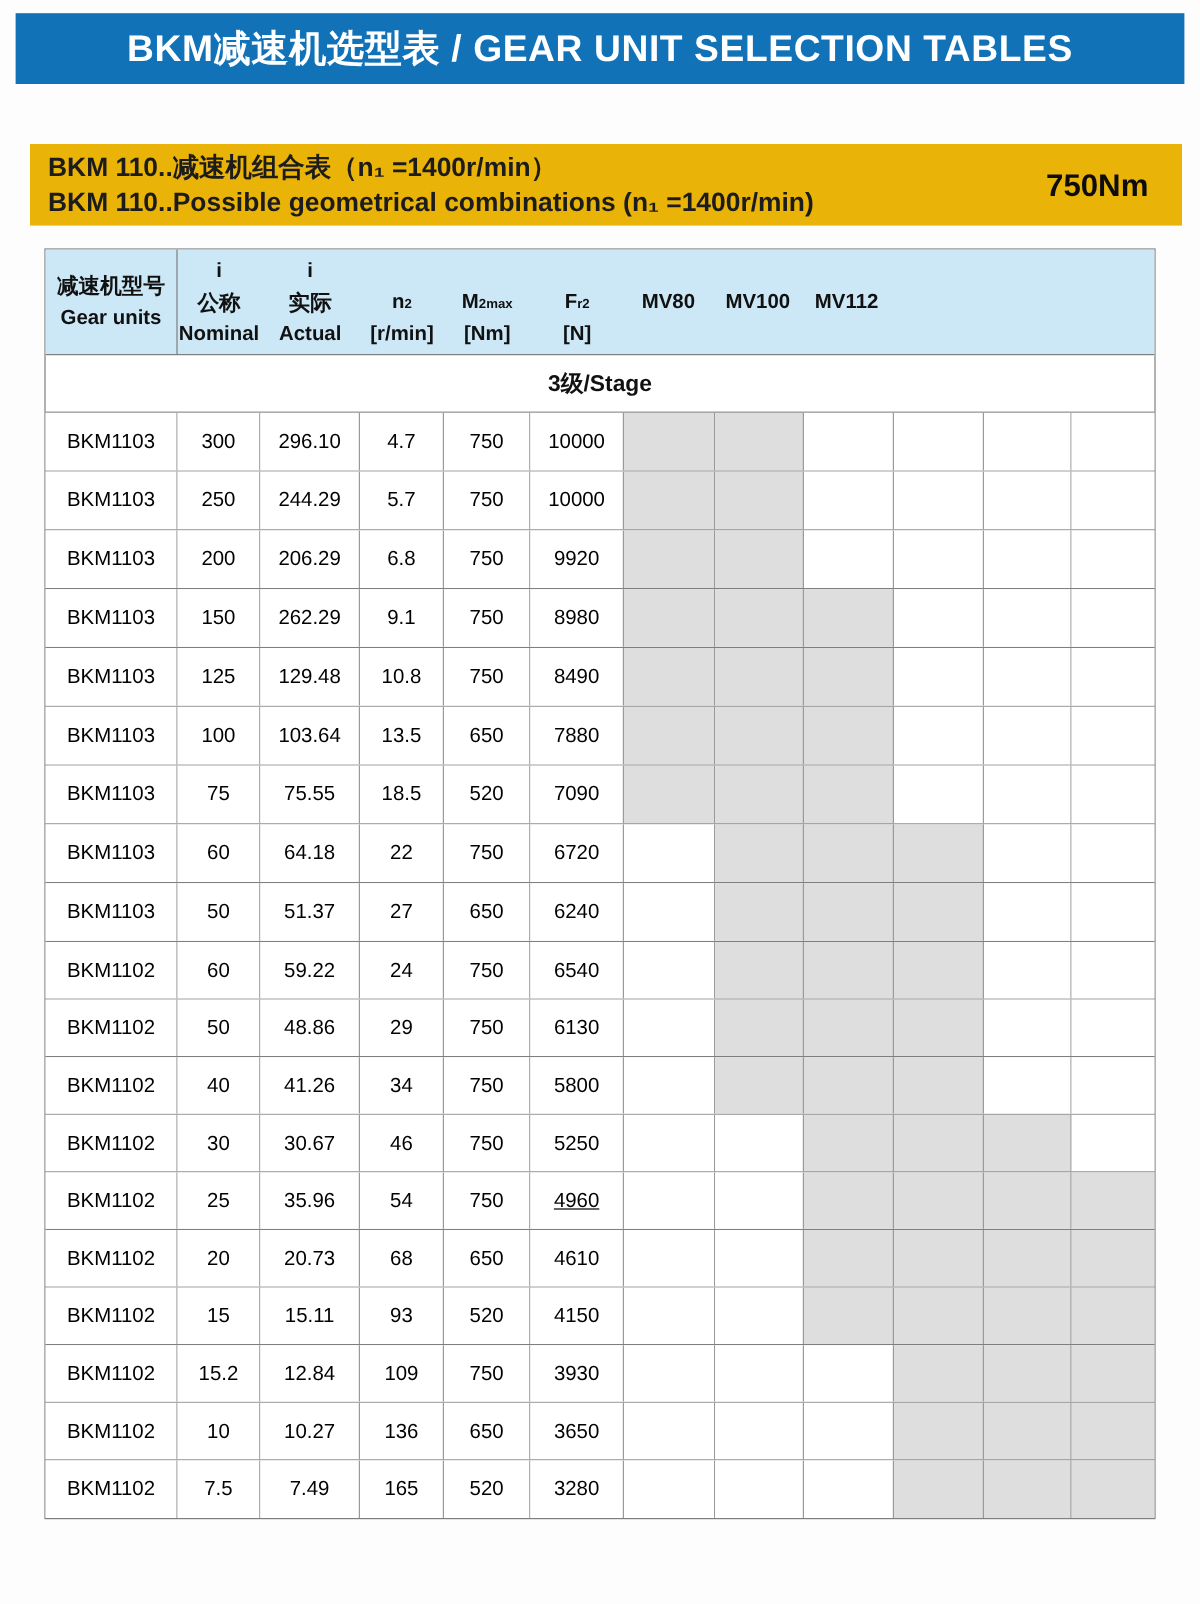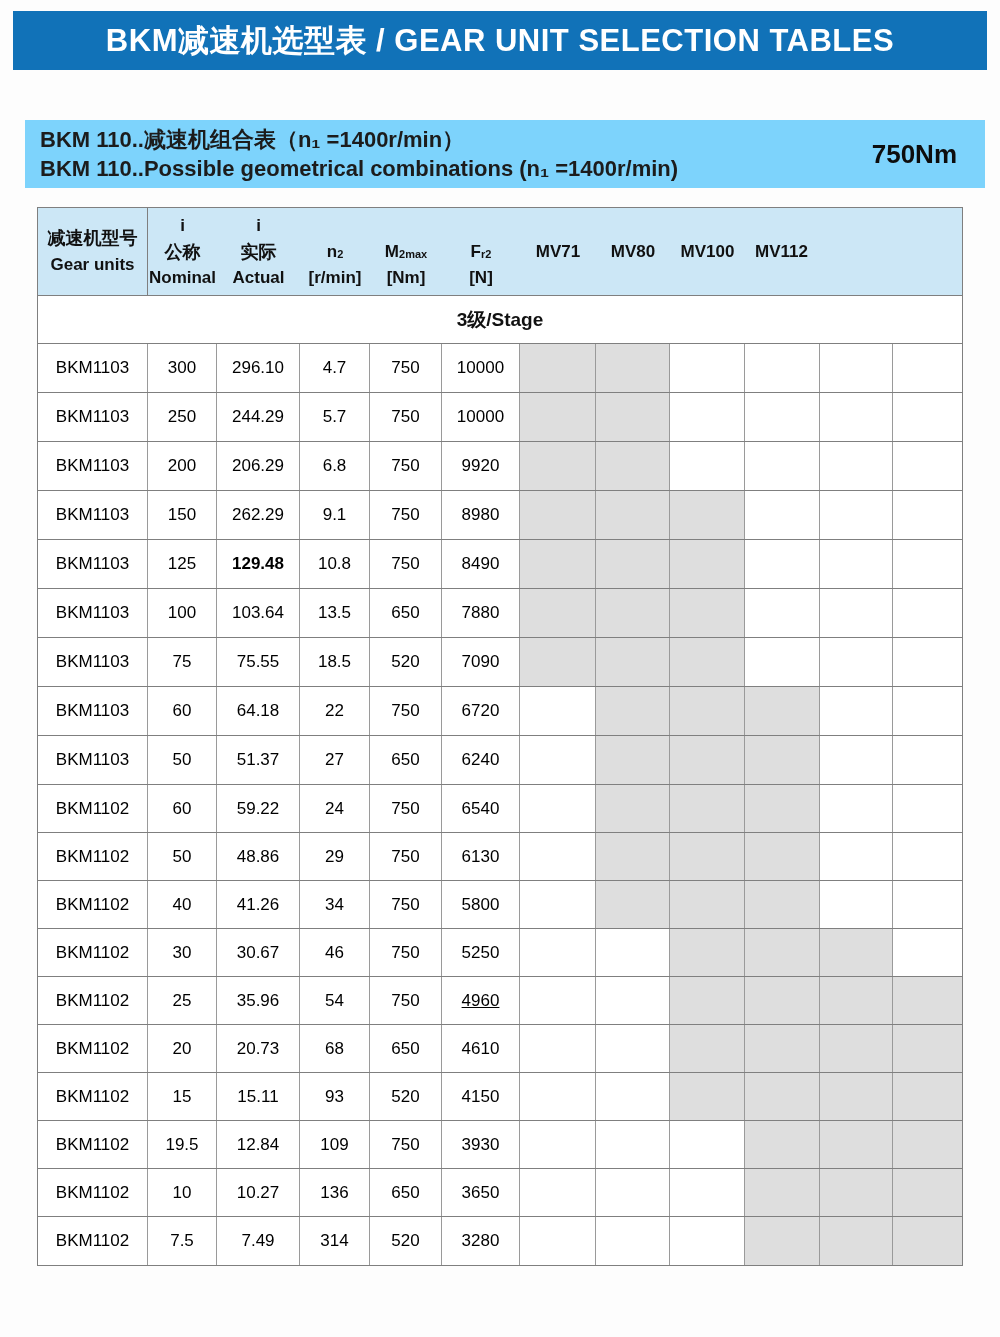--- a/index.html
+++ b/index.html
@@ -47,21 +47,21 @@
   .dcell.nb{border-right:none;}
   .dcell.shade{background:#dedede;}
 </style>
 </head>
 <body>
 
 <div class="banner" style="background: rgb(17, 114, 184);">
   <span>BKM减速机选型表 / GEAR UNIT SELECTION TABLES</span>
 </div>
 
-<div class="subheader" style="background: #7dd3fc;">
+<div class="subheader" style="background: #eab308;">
   <div class="titles">
     <div>BKM 110..减速机组合表（n₁ =1400r/min）</div>
     <div>BKM 110..Possible geometrical combinations (n₁ =1400r/min)</div>
   </div>
   <div class="badge">750Nm</div>
 </div>
 
 <div class="gtable">
   <div class="thead" id="thead" style="background: rgb(204, 231, 246);">
       <div class="hcell first" style="width: 110px;">
@@ -86,25 +86,20 @@
       <div class="hcell" style="width: 72px;">
         <div class="hline"></div>
         <div class="hline">M<sub class="hsub">2max</sub></div>
         <div class="hline">[Nm]</div>
       </div>
       <div class="hcell" style="width: 78px;">
         <div class="hline"></div>
         <div class="hline">F<sub class="hsub">r2</sub></div>
         <div class="hline">[N]</div>
       </div>
-      <div class="hcell" style="width: 76px;">
-        <div class="hline"></div>
-        <div class="hline">MV71</div>
-        <div class="hline"></div>
-      </div>
       <div class="hcell" style="width: 74px;">
         <div class="hline"></div>
         <div class="hline">MV80</div>
         <div class="hline"></div>
       </div>
       <div class="hcell" style="width: 75px;">
         <div class="hline"></div>
         <div class="hline">MV100</div>
         <div class="hline"></div>
       </div>
@@ -168,21 +163,21 @@
         <div class="dcell shade" style="width: 76px; background: rgb(222, 222, 222);"></div>
         <div class="dcell shade" style="width: 74px; background: rgb(222, 222, 222);"></div>
         <div class="dcell shade" style="width: 75px; background: rgb(222, 222, 222);"></div>
         <div class="dcell" style="width: 75px;"></div>
         <div class="dcell" style="width: 73px;"></div>
         <div class="dcell nb" style="width: 69px;"></div>
       </div>
       <div class="drow" style="height: 49px;">
         <div class="dcell" style="width: 110px;">BKM1103</div>
         <div class="dcell" style="width: 69px;">125</div>
-        <div class="dcell" style="width: 83px; font-weight: bold;">129.48</div>
+        <div class="dcell" style="width: 83px;">129.48</div>
         <div class="dcell" style="width: 70px;">10.8</div>
         <div class="dcell" style="width: 72px;">750</div>
         <div class="dcell" style="width: 78px;">8490</div>
         <div class="dcell shade" style="width: 76px; background: rgb(222, 222, 222);"></div>
         <div class="dcell shade" style="width: 74px; background: rgb(222, 222, 222);"></div>
         <div class="dcell shade" style="width: 75px; background: rgb(222, 222, 222);"></div>
         <div class="dcell" style="width: 75px;"></div>
         <div class="dcell" style="width: 73px;"></div>
         <div class="dcell nb" style="width: 69px;"></div>
       </div>
@@ -335,21 +330,21 @@
         <div class="dcell" style="width: 78px;">4150</div>
         <div class="dcell" style="width: 76px;"></div>
         <div class="dcell" style="width: 74px;"></div>
         <div class="dcell shade" style="width: 75px; background: rgb(222, 222, 222);"></div>
         <div class="dcell shade" style="width: 75px; background: rgb(222, 222, 222);"></div>
         <div class="dcell shade" style="width: 73px; background: rgb(222, 222, 222);"></div>
         <div class="dcell shade nb" style="width: 69px; background: rgb(222, 222, 222);"></div>
       </div>
       <div class="drow" style="height: 48px;">
         <div class="dcell" style="width: 110px;">BKM1102</div>
-        <div class="dcell" style="width: 69px;">19.5</div>
+        <div class="dcell" style="width: 69px;">15.2</div>
         <div class="dcell" style="width: 83px;">12.84</div>
         <div class="dcell" style="width: 70px;">109</div>
         <div class="dcell" style="width: 72px;">750</div>
         <div class="dcell" style="width: 78px;">3930</div>
         <div class="dcell" style="width: 76px;"></div>
         <div class="dcell" style="width: 74px;"></div>
         <div class="dcell" style="width: 75px;"></div>
         <div class="dcell shade" style="width: 75px; background: rgb(222, 222, 222);"></div>
         <div class="dcell shade" style="width: 73px; background: rgb(222, 222, 222);"></div>
         <div class="dcell shade nb" style="width: 69px; background: rgb(222, 222, 222);"></div>
@@ -365,21 +360,21 @@
         <div class="dcell" style="width: 74px;"></div>
         <div class="dcell" style="width: 75px;"></div>
         <div class="dcell shade" style="width: 75px; background: rgb(222, 222, 222);"></div>
         <div class="dcell shade" style="width: 73px; background: rgb(222, 222, 222);"></div>
         <div class="dcell shade nb" style="width: 69px; background: rgb(222, 222, 222);"></div>
       </div>
       <div class="drow last" style="height: 48px;">
         <div class="dcell" style="width: 110px;">BKM1102</div>
         <div class="dcell" style="width: 69px;">7.5</div>
         <div class="dcell" style="width: 83px;">7.49</div>
-        <div class="dcell" style="width: 70px;">314</div>
+        <div class="dcell" style="width: 70px;">165</div>
         <div class="dcell" style="width: 72px;">520</div>
         <div class="dcell" style="width: 78px;">3280</div>
         <div class="dcell" style="width: 76px;"></div>
         <div class="dcell" style="width: 74px;"></div>
         <div class="dcell" style="width: 75px;"></div>
         <div class="dcell shade" style="width: 75px; background: rgb(222, 222, 222);"></div>
         <div class="dcell shade" style="width: 73px; background: rgb(222, 222, 222);"></div>
         <div class="dcell shade nb" style="width: 69px; background: rgb(222, 222, 222);"></div>
       </div>
     </div>

